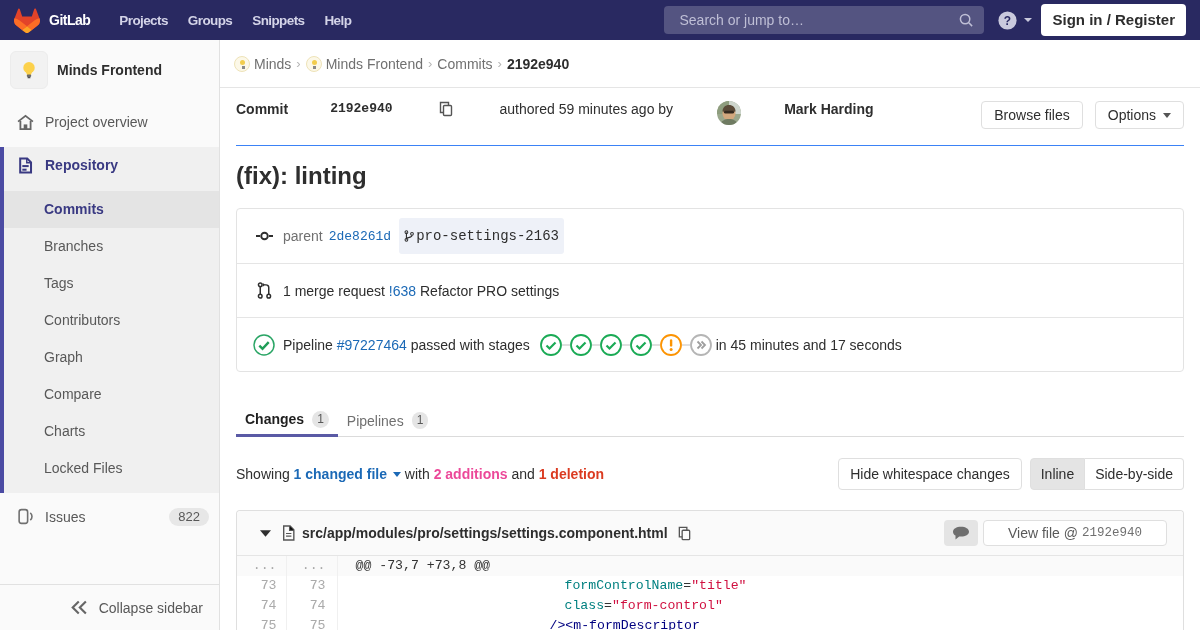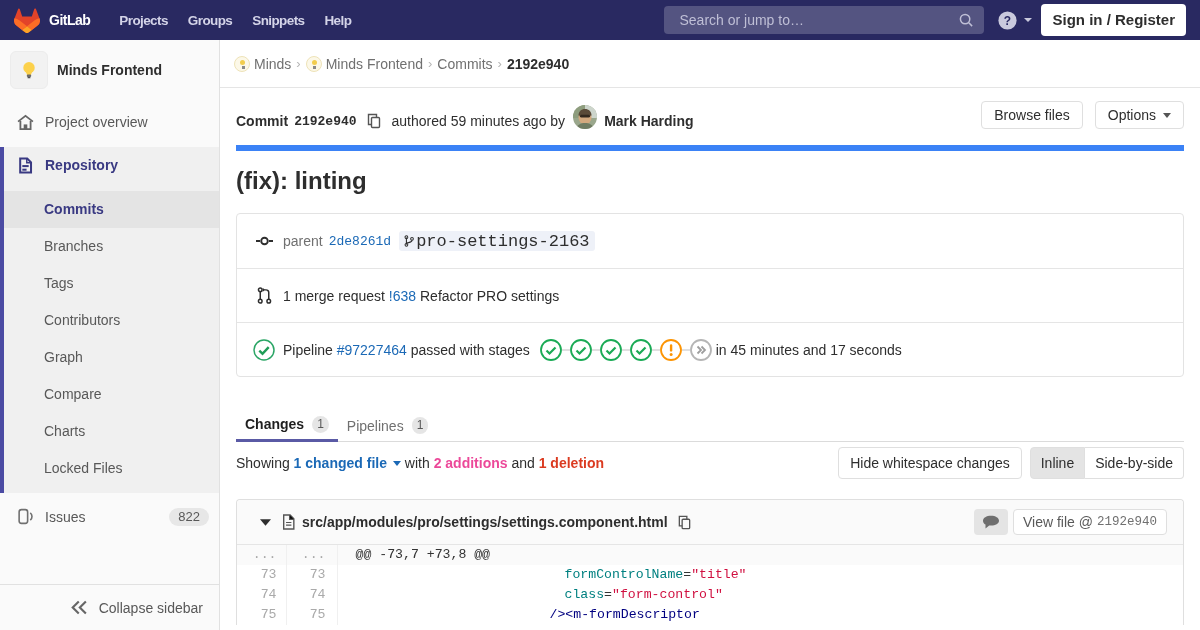--- a/index.html
+++ b/index.html
@@ -54,75 +54,75 @@
 .breadcrumbs .av { width:16px; height:16px; border-radius:50%; background:#fcf8e8;
   border:1px solid #eee3b8; display:inline-block; margin-right:4px; position:relative; }
 .breadcrumbs .av i { position:absolute; left:5px; top:3px; width:5px; height:5px; border-radius:50%;
   background:#f2cd4e; }
 .breadcrumbs .av i:after { content:""; position:absolute; left:1.5px; top:6px; width:3px; height:3px;
   background:#8a8a8a; }
 .breadcrumbs .sep { color:#b5b5b5; margin:0 5px; font-size:13px; }
 .breadcrumbs .cur { color:#2e2e2e; font-weight:bold; }
 .content { padding:0 16px; }
 
-.commit-header { display:flex; align-items:flex-end; padding:13px 0 16px; border-bottom:6px solid #3b82f6; }
+.commit-header { display:flex; align-items:flex-start; padding:13px 0 16px; border-bottom:1px solid #3b82f6;gap:36px; }
 .commit-header .c1 { font-weight:bold; }
 .commit-header .sha { font-family:"Liberation Mono", monospace; font-weight:bold; font-size:13px; margin-left:6px; }
 .copybtn { display:inline-flex; }
 .author-av { width:24px; height:24px; border-radius:50%; overflow:hidden; margin:0 7px 0 8px; flex:none; }
 .hdr-btns { margin-left:auto; display:flex; }
 .btn { display:inline-flex; align-items:center; justify-content:center; height:28px; background:#fff;
   border:1px solid #dfdfdf; border-radius:4px; color:#2e2e2e; font-size:14px; padding:0 12px; }
 .hdr-btns .btn + .btn { margin-left:12px; }
 .caret-down { width:0; height:0; border-left:4px solid transparent; border-right:4px solid transparent;
   border-top:5px solid #555; display:inline-block; margin-left:7px; }
 
 h1.commit-title { font-size:24px; font-weight:bold; color:#2e2e2e; margin:13px 0 16px; line-height:33px; }
 
 .commit-box { border:1px solid #e3e3e3; border-radius:4px; }
 .cb-row { display:flex; align-items:center; padding:0 16px; height:54px; }
 .cb-row + .cb-row { border-top:1px solid #e5e5e5; }
 .cb-row .ic { width:22px; display:flex; justify-content:center; flex:none; margin-right:8px; }
 .lnk { color:#1b69b6; }
 .sha-lnk { color:#1b69b6; font-family:"Liberation Mono", monospace; font-size:13px; }
-.ref-badge { display:inline-flex; align-items:center; height:20px; background:#eef1f8; border-radius:3px;
-  padding:0 5px 0 4px; margin-left:8px; font-family:"Liberation Mono", monospace; font-size:17px; color:#2e2e2e; }
+.ref-badge { display:inline-flex; align-items:center; height:36px; background:#eef1f8; border-radius:3px;
+  padding:0 5px 0 4px; margin-left:8px; font-family:"Liberation Mono", monospace; font-size:14px; color:#2e2e2e; }
 .gray { color:#707070; }
 
 .mini-graph { display:flex; align-items:center; margin:0 4px 0 10px; }
 .mg-item { width:22px; height:22px; display:flex; align-items:center; justify-content:center; }
 .mg-link { width:8px; height:2px; background:#e0e0e0; }
 
 .tabs { display:flex; border-bottom:1px solid #dbdbdb; margin-top:29px; height:36px; }
 .tab { padding:3px 9px 0; display:flex; align-items:center; color:#707070; height:36px; }
 .tab.active { color:#1f1f1f; font-weight:bold; border-bottom:3px solid #5a5aa5; }
 .pill { background:#e5e5e5; color:#585858; border-radius:9px; font-size:12px; padding:1px 5px 2px;
   margin-left:8px; font-weight:normal; letter-spacing:0; }
 
-.showing-row { display:flex; align-items:center; margin-top:5px; height:32px; }
+.showing-row { display:flex; align-items:center; margin-top:21px; height:32px; }
 .showing-row .b { font-weight:bold; }
 .green { color:#ec4899; }
 .red { color:#db3b21; }
 .sh-btns { margin-left:auto; display:flex; align-items:center; }
 .btn32 { height:32px; font-size:14px; }
 .btn-group { display:flex; margin-left:8px; }
 .btn-group .btn32 { padding:0 10px; }
 .btn-group .btn32 { border-radius:0; border-left-width:0; }
 .btn-group .btn32:first-child { border-radius:4px 0 0 4px; border-left-width:1px; }
 .btn-group .btn32:last-child { border-radius:0 4px 4px 0; }
 .btn32.sel { background:#e4e4e4; }
 
 .diff-box { border:1px solid #dfdfdf; border-radius:4px 4px 0 0; margin-top:20px; border-bottom:none; }
 .diff-header { background:#fafafa; border-bottom:1px solid #e5e5e5; border-radius:4px 4px 0 0;
   display:flex; align-items:center; height:45px; padding:0 16px 0 10px; }
 .diff-path { font-weight:bold; margin-left:6px; }
 .diff-right { margin-left:auto; display:flex; align-items:center; }
 .cmt-btn { width:34px; height:26px; border-radius:4px; background:#e4e4e4; display:flex;
   align-items:center; justify-content:center; margin-right:5px; }
-.viewfile { height:26px; font-size:14px; padding:0 9px; color:#595959; }
+.viewfile { height:26px; font-size:14px; padding:0 24px; color:#595959; }
 .viewfile .h { font-family:"Liberation Mono", monospace; font-size:12.5px; color:#707070; margin-left:4px; }
 
 table.diff { border-collapse:collapse; width:100%; table-layout:fixed; font-family:"Liberation Mono", monospace;
   font-size:13.2px; line-height:20px; }
 table.diff td { padding:0; height:20px; white-space:pre; overflow:hidden; }
 table.diff td.ln { text-align:right; color:#aaa; border-right:1px solid #f0f0f0; }
 table.diff td.l1 { padding-right:9px; }
 table.diff td.l2 { padding-right:11px; }
 tr.hunk td { background:#fafafa; color:#a8a8a8; }
 tr.hunk td.ln { color:#aaa; }

